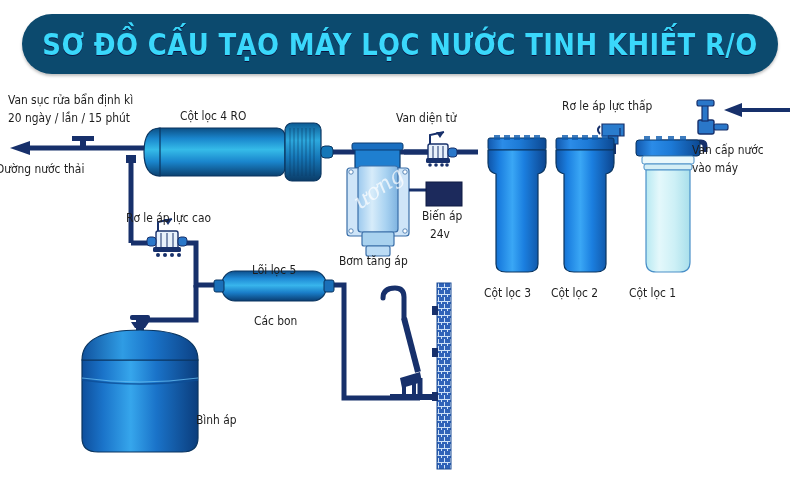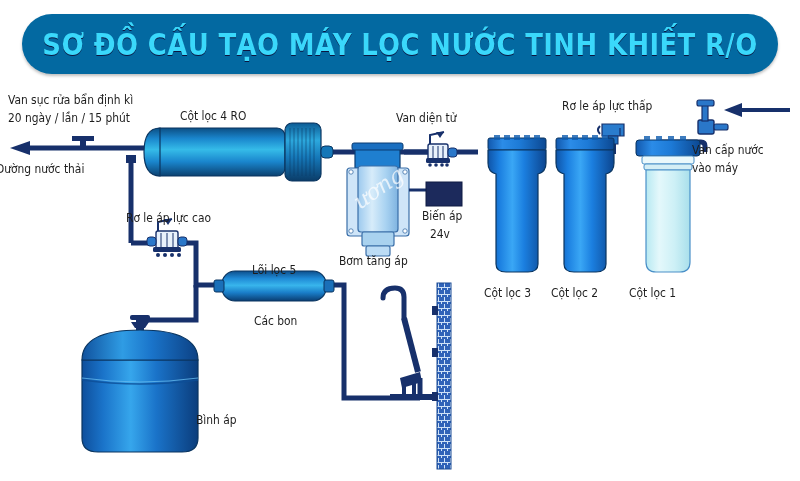--- a/index.html
+++ b/index.html
@@ -9,21 +9,21 @@
     background:#ffffff;
     font-family:"DejaVu Sans","Liberation Sans",sans-serif;
     overflow:hidden;
     position:relative;
   }
   #stage{position:absolute;left:0;top:0;width:800px;height:481px;}
 
   
   .banner{
     position:absolute;left:22px;top:14px;width:756px;height:60px;
-    background:#0369a1;
+    background:#0c4a6e;
     border-radius:30px;
     box-shadow:0 2px 3px rgba(0,0,0,.25);
   }
   .banner-text{
     position:absolute;left:0;top:0;width:100%;height:100%;
     display:flex;align-items:center;justify-content:center;
     color:#3ad8fb;
     font-family:"DejaVu Sans Condensed","DejaVu Sans","Liberation Sans",sans-serif;
     font-weight:bold;
     font-size:31px;

